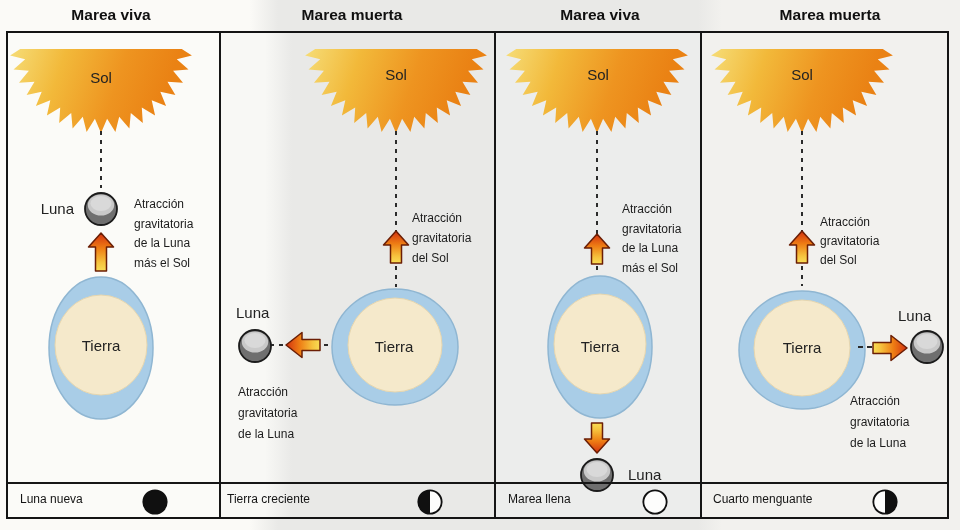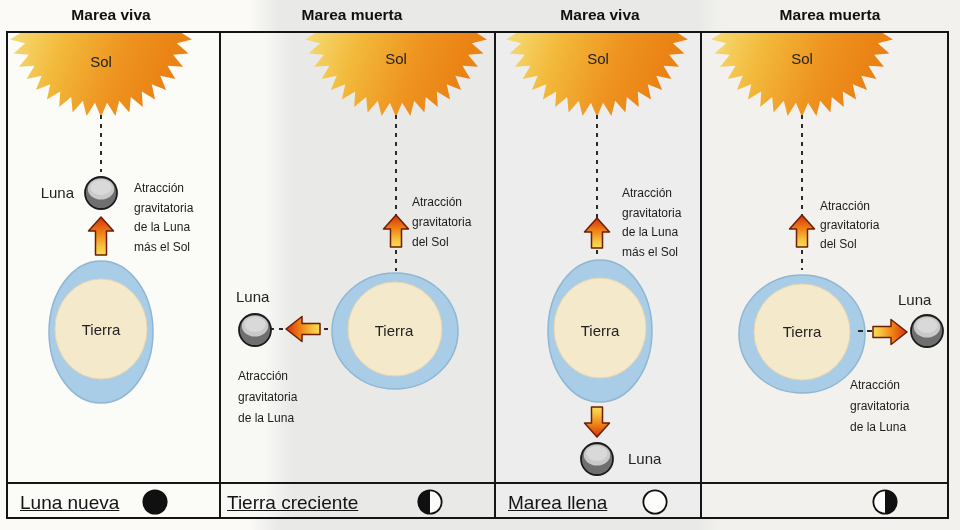--- a/index.html
+++ b/index.html
@@ -1,26 +1,26 @@
 <!DOCTYPE html>
 <html><head>
 <meta charset="utf-8">
 <style>
   html,body{margin:0;padding:0;}
   body{font-family:"Liberation Sans","DejaVu Sans",sans-serif;background:#fff;}
   .stage{position:relative;width:960px;height:530px;overflow:hidden;
          background:linear-gradient(90deg,#fbfaf7 0px,#fbfaf7 250px,#e9e9e7 278px,#e9e9e7 698px,#f2f1ee 722px,#f2f1ee 960px);}
   .ttl{position:absolute;top:6px;transform:translateX(-50%);font-size:15.5px;font-weight:bold;color:#101010;white-space:nowrap;}
   .frame{position:absolute;left:6px;top:31px;width:943px;height:488px;border:2px solid #141414;box-sizing:border-box;}
-  .content{position:absolute;left:0;top:0;width:939px;height:449px;overflow:hidden;}
+  .content{position:absolute;left:0;top:16px;width:939px;height:449px;overflow:hidden;}
   .panelbg{position:absolute;top:0;height:484px;}
   .divider{position:absolute;top:0;width:2px;height:484px;background:#161616;}
   .legendline{position:absolute;left:0;top:449px;width:939px;height:2px;background:#161616;}
   .legend{position:absolute;left:0;top:451px;width:939px;height:33px;}
-  .legtxt{position:absolute;top:8px;font-size:19px;color:#141414;white-space:nowrap;text-decoration:underline;}
+  .legtxt{position:absolute;top:8px;font-size:12px;color:#141414;white-space:nowrap;}
   .sun{position:absolute;}
   .lbl{position:absolute;font-size:15px;color:#222;white-space:nowrap;}
   .ctr{transform:translateX(-50%);}
   .ann{position:absolute;font-size:12px;color:#1c1c1c;line-height:19.5px;white-space:nowrap;}
   .dash-v{position:absolute;width:2px;background:repeating-linear-gradient(180deg,#2b2b2b 0 4.5px,transparent 4.5px 9px);}
   .dash-h{position:absolute;height:2px;background:repeating-linear-gradient(90deg,#2b2b2b 0 4.5px,transparent 4.5px 9px);}
   svg.abs{position:absolute;}
 </style>
 </head>
 <body>
@@ -226,20 +226,21 @@
         <circle cx="15" cy="15" r="12.5" fill="#fdfdfc"></circle>
         <path d="M15,2.5 A12.5,12.5 0 0 0 15,27.5 Z" fill="#101010"></path>
         <circle cx="15" cy="15" r="12.5" fill="none" stroke="#101010" stroke-width="2"></circle>
       </svg>
 
       <div class="legtxt" style="left:500px">Marea llena</div>
       <svg class="abs" style="left:633px;top:4px" width="28" height="28" viewBox="0 0 30 30">
         <circle cx="15" cy="15" r="12.5" fill="#fdfdfc" stroke="#101010" stroke-width="2"></circle>
       </svg>
 
+      <div class="legtxt" style="left:705px">Cuarto menguante</div>
       <svg class="abs" style="left:863px;top:4px" width="28" height="28" viewBox="0 0 30 30">
         <circle cx="15" cy="15" r="12.5" fill="#fdfdfc"></circle>
         <path d="M15,2.5 A12.5,12.5 0 0 1 15,27.5 Z" fill="#101010"></path>
         <circle cx="15" cy="15" r="12.5" fill="none" stroke="#101010" stroke-width="2"></circle>
       </svg>
     </div>
 
     <div class="divider" style="left:211px"></div>
     <div class="divider" style="left:486px"></div>
     <div class="divider" style="left:692px"></div>

